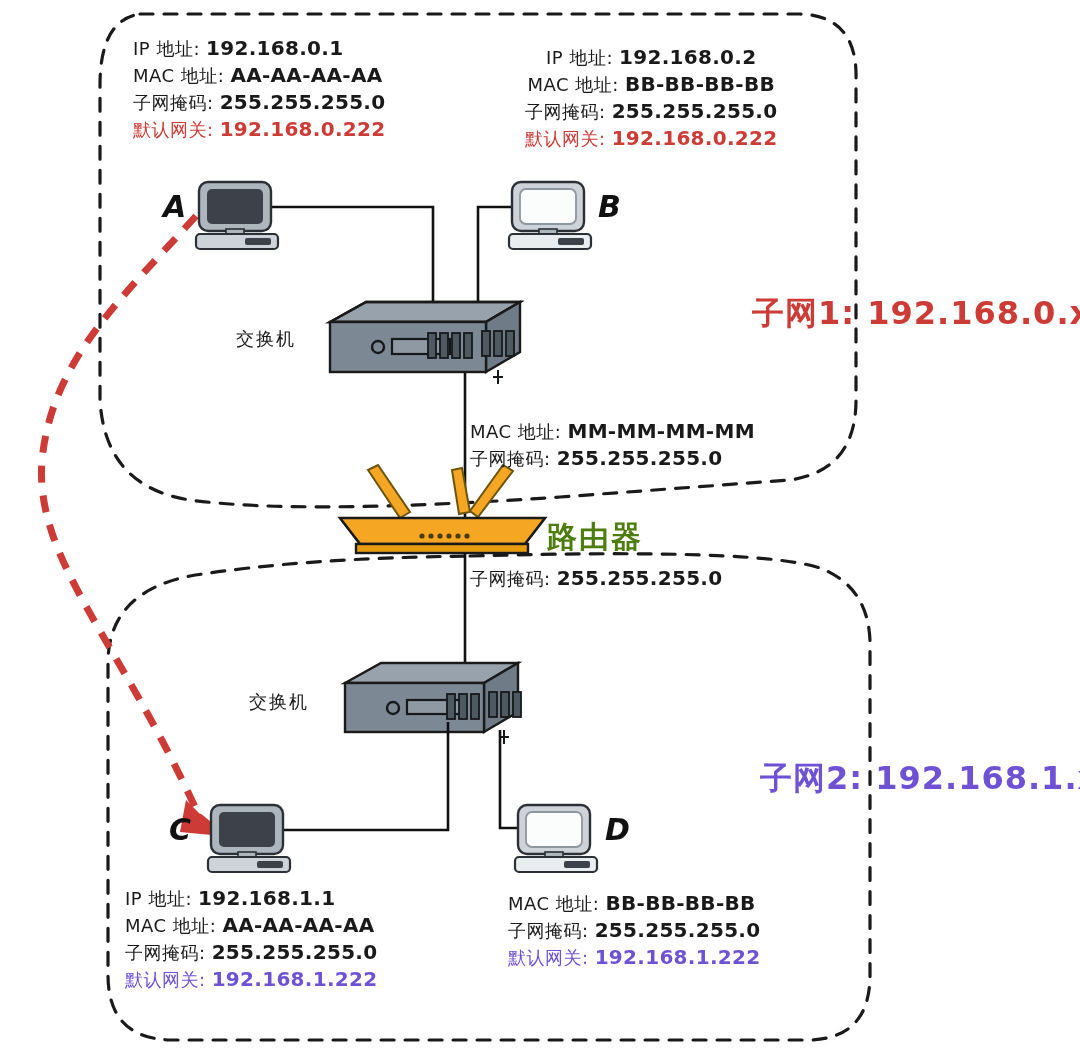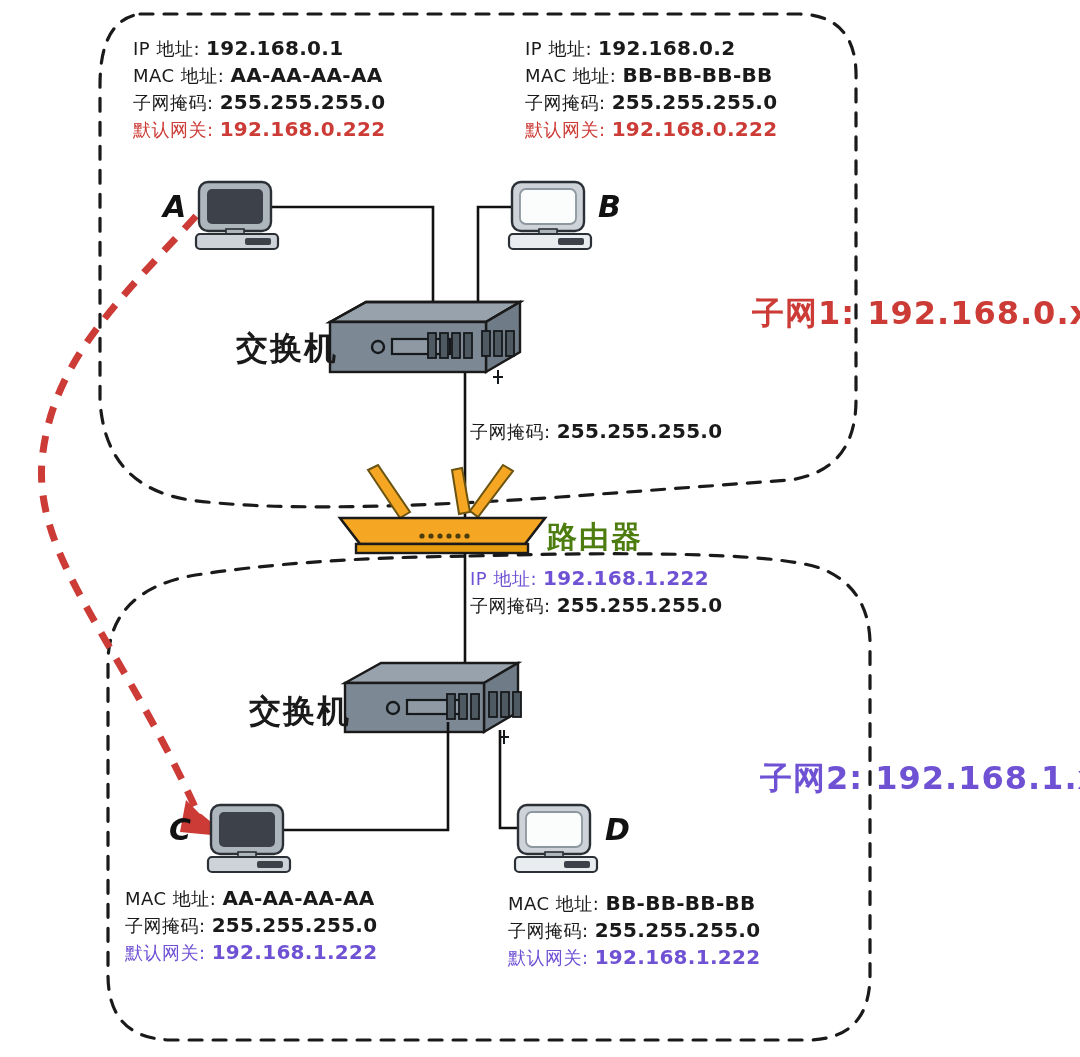--- a/index.html
+++ b/index.html
@@ -60,23 +60,23 @@
     white-space: nowrap;
     font-size: 32px;
     font-weight: bold;
     letter-spacing: 1px;
   }
   .subnet-label.red { color: #cc3b36; }
   .subnet-label.purple { color: #6f52d4; }
 
   .device-label {
     position: absolute;
-    font-size: 32px;
+    font-size: 18px;
     color: #1a1a1a;
-    font-weight: bold;
+    font-weight: normal;
     letter-spacing: 2px;
     white-space: nowrap;
   }
   .host-letter {
     position: absolute;
     font-size: 30px;
     color: #111111;
     font-style: italic;
     font-weight: bold;
     white-space: nowrap;
@@ -250,21 +250,21 @@
     <span class="info-line">
       <span class="lbl">子网掩码:</span>
       <span class="val">255.255.255.0</span>
     </span>
     <span class="info-line gw-red">
       <span class="lbl">默认网关:</span>
       <span class="val">192.168.0.222</span>
     </span>
   </div>
 
-  <div class="info-block" style="left:525px; top:35px;">
+  <div class="info-block" style="left:525px; top:44px;text-align:center;">
     <span class="info-line">
       <span class="lbl">IP 地址:</span>
       <span class="val">192.168.0.2</span>
     </span>
     <span class="info-line">
       <span class="lbl">MAC 地址:</span>
       <span class="val">BB-BB-BB-BB</span>
     </span>
     <span class="info-line">
       <span class="lbl">子网掩码:</span>
@@ -281,37 +281,41 @@
   <div class="host-letter" style="left:169px; top:812px;">C</div>
   <div class="host-letter" style="left:605px; top:812px;">D</div>
 
   <div class="device-label" style="left:236px; top:327px;">交换机</div>
   <div class="device-label" style="left:249px; top:690px;">交换机</div>
 
   <div class="router-label" style="left:547px; top:517px;">路由器</div>
 
   <div class="info-block" style="left:470px; top:418px;">
     <span class="info-line">
+      <span class="lbl">MAC 地址:</span>
+      <span class="val">MM-MM-MM-MM</span>
+    </span>
+    <span class="info-line">
       <span class="lbl">子网掩码:</span>
       <span class="val">255.255.255.0</span>
     </span>
   </div>
 
   <div class="info-block" style="left:470px; top:565px;">
-    <span class="info-line ip-purple">
+    <span class="info-line">
+      <span class="lbl">子网掩码:</span>
+      <span class="val">255.255.255.0</span>
+    </span>
+  </div>
+
+  <div class="info-block" style="left:125px; top:885px;">
+    <span class="info-line">
       <span class="lbl">IP 地址:</span>
-      <span class="val">192.168.1.222</span>
-    </span>
-    <span class="info-line">
-      <span class="lbl">子网掩码:</span>
-      <span class="val">255.255.255.0</span>
-    </span>
-  </div>
-
-  <div class="info-block" style="left:125px; top:885px;">
+      <span class="val">192.168.1.1</span>
+    </span>
     <span class="info-line">
       <span class="lbl">MAC 地址:</span>
       <span class="val">AA-AA-AA-AA</span>
     </span>
     <span class="info-line">
       <span class="lbl">子网掩码:</span>
       <span class="val">255.255.255.0</span>
     </span>
     <span class="info-line gw-purple">
       <span class="lbl">默认网关:</span>

